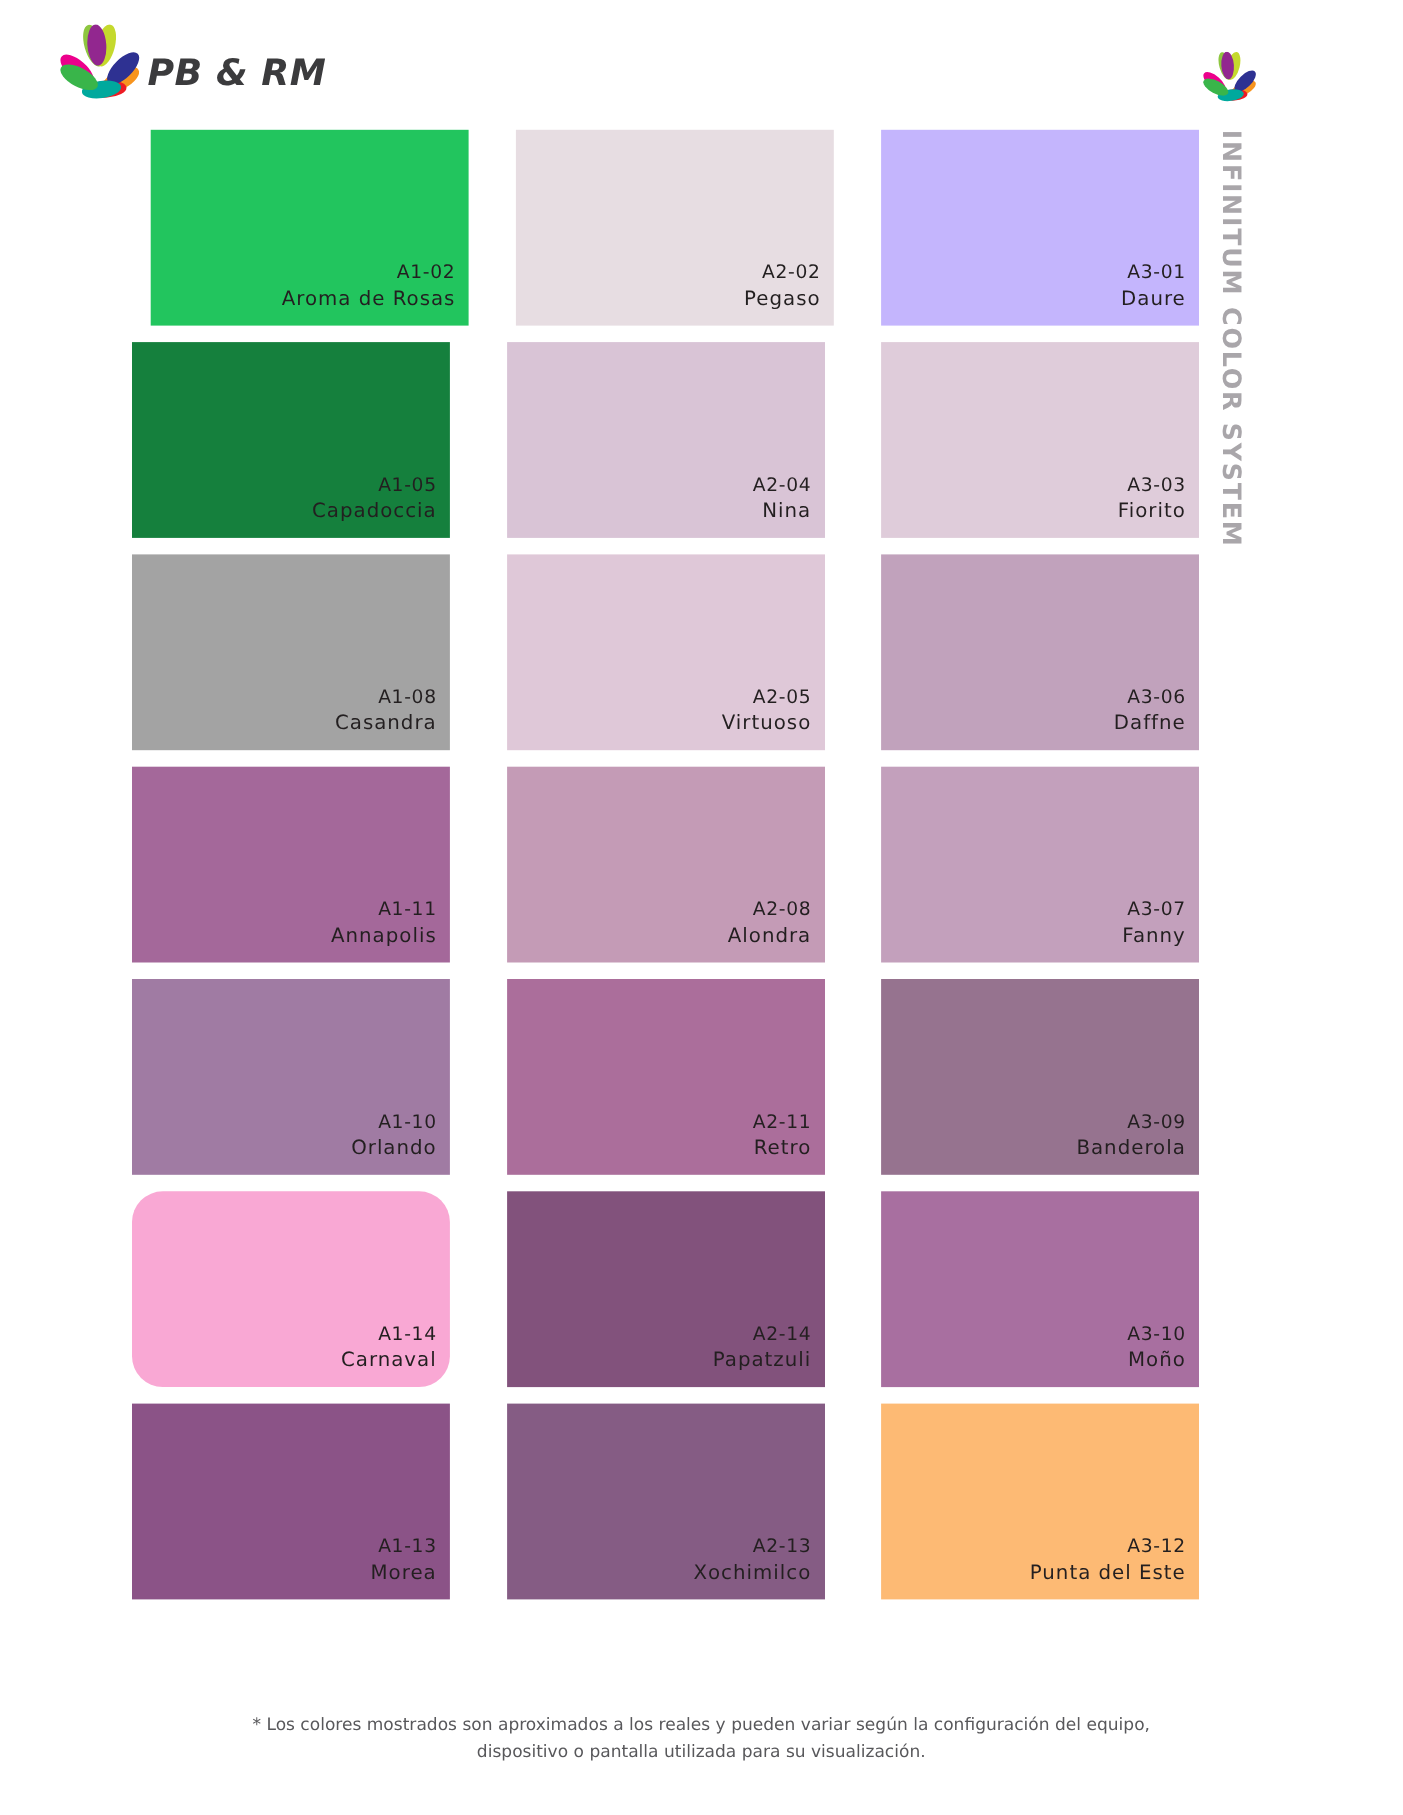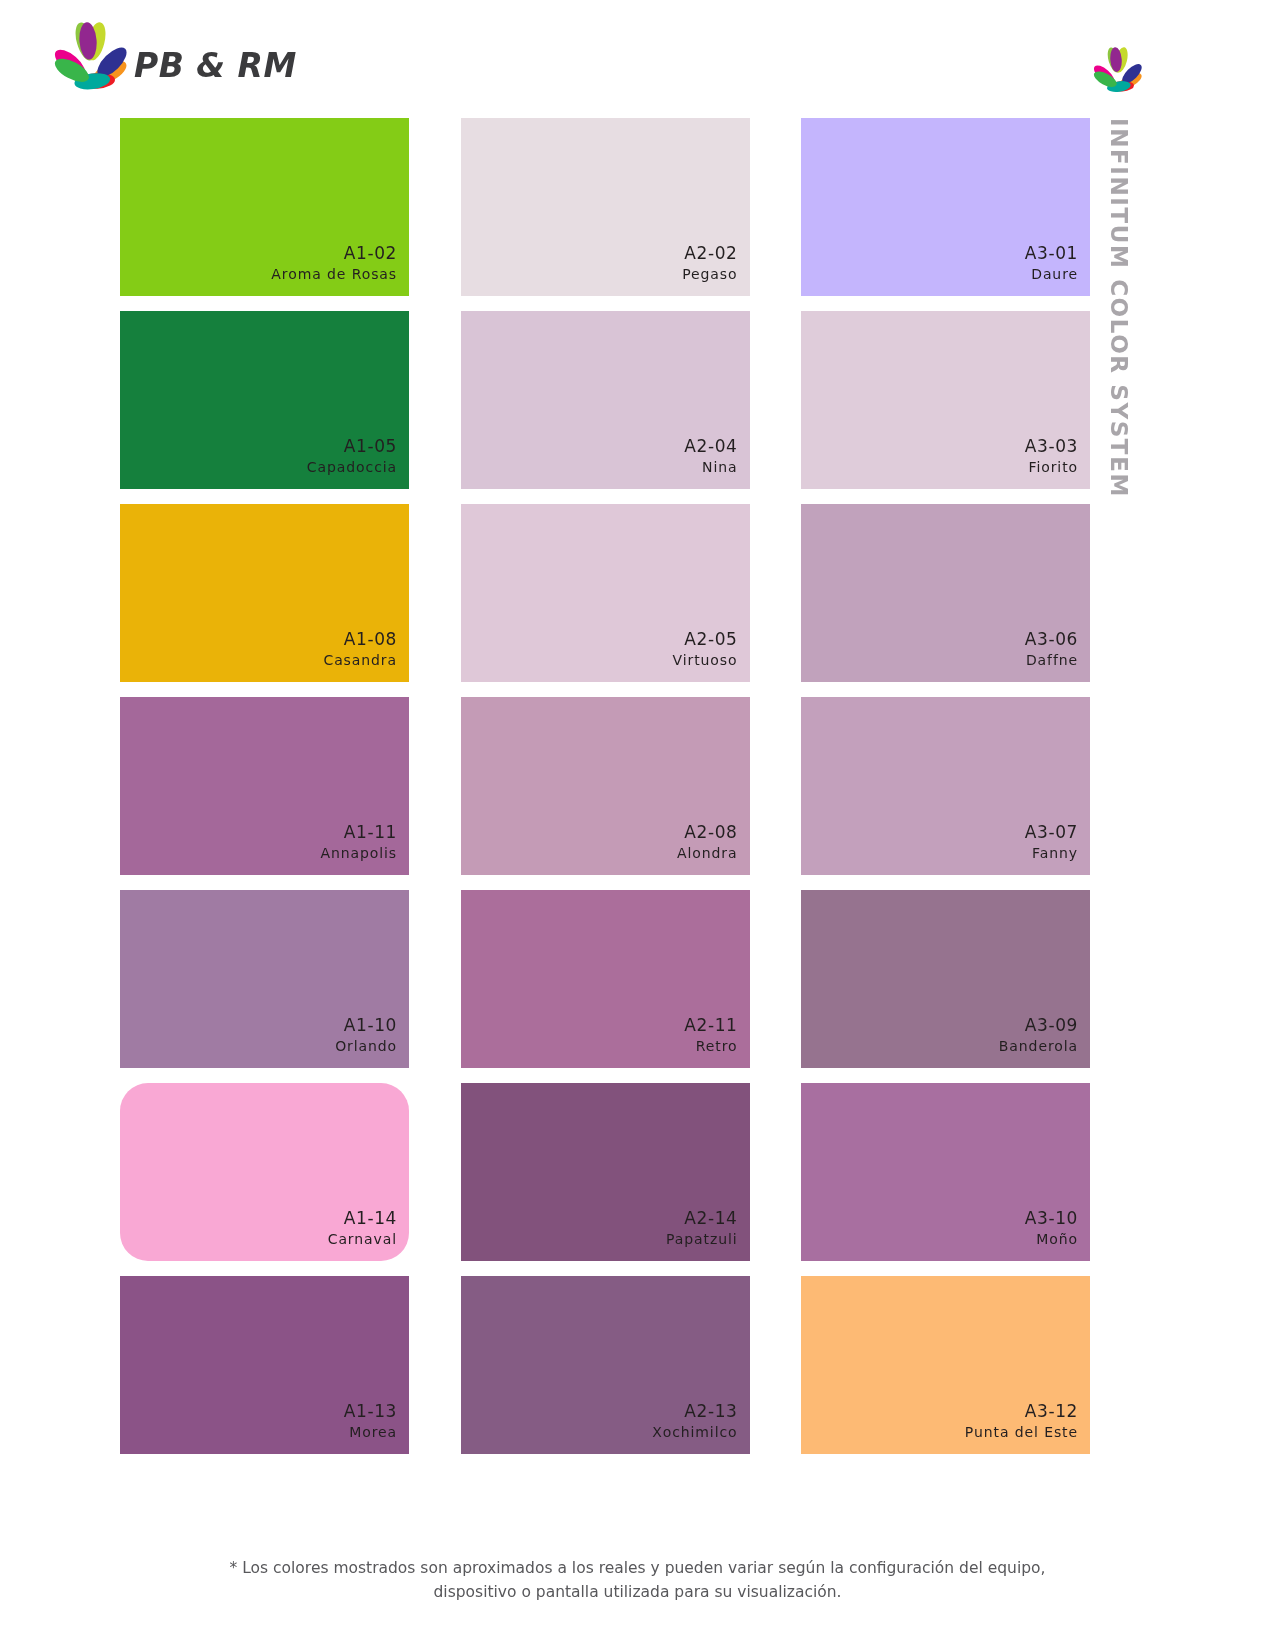--- a/index.html
+++ b/index.html
@@ -53,21 +53,21 @@
   }
   .swatch-code{
     font-family:"DejaVu Sans", sans-serif;
     font-size:17px;
     color:#231f20;
     letter-spacing:.6px;
     display:block;
   }
   .swatch-name{
     font-family:"DejaVu Sans", sans-serif;
-    font-size:14px;
+    font-size:18px;
     color:#231f20;
     letter-spacing:.9px;
     display:block;
   }
 
   
   .footer{
     position:absolute;left:0;top:1556px;width:1275px;
     text-align:center;
     font-family:"DejaVu Sans", sans-serif;
@@ -117,21 +117,21 @@
     </svg>
   </span>
 </div>
 
 <div class="vstrip">
   <span class="vstrip-text">INFINITUM COLOR SYSTEM</span>
 </div>
 
 <div class="grid" id="swatch-grid">
     <div class="row">
-      <div class="swatch" style="background: #84cc16;">
+      <div class="swatch" style="background: #22c55e; margin-left: 17px;">
         <div class="swatch-labels">
           <span class="swatch-code">A1-02</span>
           <span class="swatch-name">Aroma  de  Rosas</span>
         </div>
       </div>
       <div class="swatch" style="background: rgb(231, 221, 226);">
         <div class="swatch-labels">
           <span class="swatch-code">A2-02</span>
           <span class="swatch-name">Pegaso</span>
         </div>
@@ -157,21 +157,21 @@
         </div>
       </div>
       <div class="swatch" style="background: rgb(223, 204, 218);">
         <div class="swatch-labels">
           <span class="swatch-code">A3-03</span>
           <span class="swatch-name">Fiorito</span>
         </div>
       </div>
     </div>
     <div class="row">
-      <div class="swatch" style="background: #eab308;">
+      <div class="swatch" style="background: #a3a3a3;">
         <div class="swatch-labels">
           <span class="swatch-code">A1-08</span>
           <span class="swatch-name">Casandra</span>
         </div>
       </div>
       <div class="swatch" style="background: rgb(223, 200, 216);">
         <div class="swatch-labels">
           <span class="swatch-code">A2-05</span>
           <span class="swatch-name">Virtuoso</span>
         </div>

